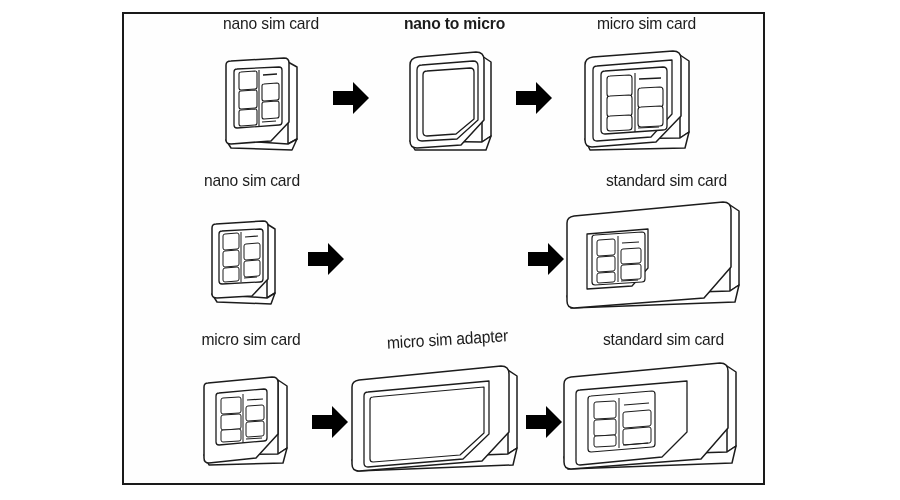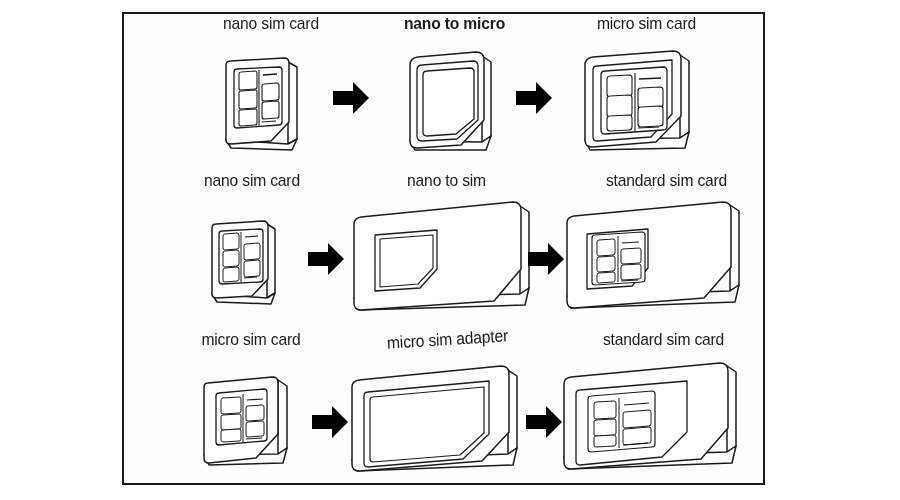--- a/index.html
+++ b/index.html
@@ -191,35 +191,20 @@
           </svg>
         </div>
       </div>
 
       <div class="arrow" style="left:182px; top:70px;">
         <svg viewBox="0 0 40 36" xmlns="http://www.w3.org/2000/svg">
           <path d="M2 11 L22 11 L22 2 L38 18 L22 34 L22 25 L2 25 Z" fill="#000000"></path>
         </svg>
       </div>
 
-      <div class="cell" style="left:205px; width:235px;">
-        <div class="label">nano to sim</div>
-        <div class="art">
-          <svg viewBox="0 0 235 131" xmlns="http://www.w3.org/2000/svg">
-            <g fill="#ffffff" stroke="#1c1c1c" stroke-width="1.5" stroke-linejoin="round">
-              <path d="M191 9 L200 15 L200 91 L191 97 Z"></path>
-              <path d="M25 101 L191 97 L200 91 L196 108 L30 113 Z"></path>
-              <path d="M25 27 Q25 21 32 20 L184 5 Q192 5 192 13 L192 72 L165 104 L32 113 Q25 113 25 106 Z"></path>
-
-              <path d="M46 38 L108 33 L108 72 L91 91 L46 94 Z" stroke-width="1.3"></path>
-              <path d="M51 42 L104 38 L104 71 L89 87 L51 90 Z" stroke-width="1.1"></path>
-            </g>
-          </svg>
-        </div>
-      </div>
 
       <div class="arrow" style="left:402px; top:70px;">
         <svg viewBox="0 0 40 36" xmlns="http://www.w3.org/2000/svg">
           <path d="M2 11 L22 11 L22 2 L38 18 L22 34 L22 25 L2 25 Z" fill="#000000"></path>
         </svg>
       </div>
 
       <div class="cell" style="left:425px; width:235px;">
         <div class="label">standard sim card</div>
         <div class="art">

